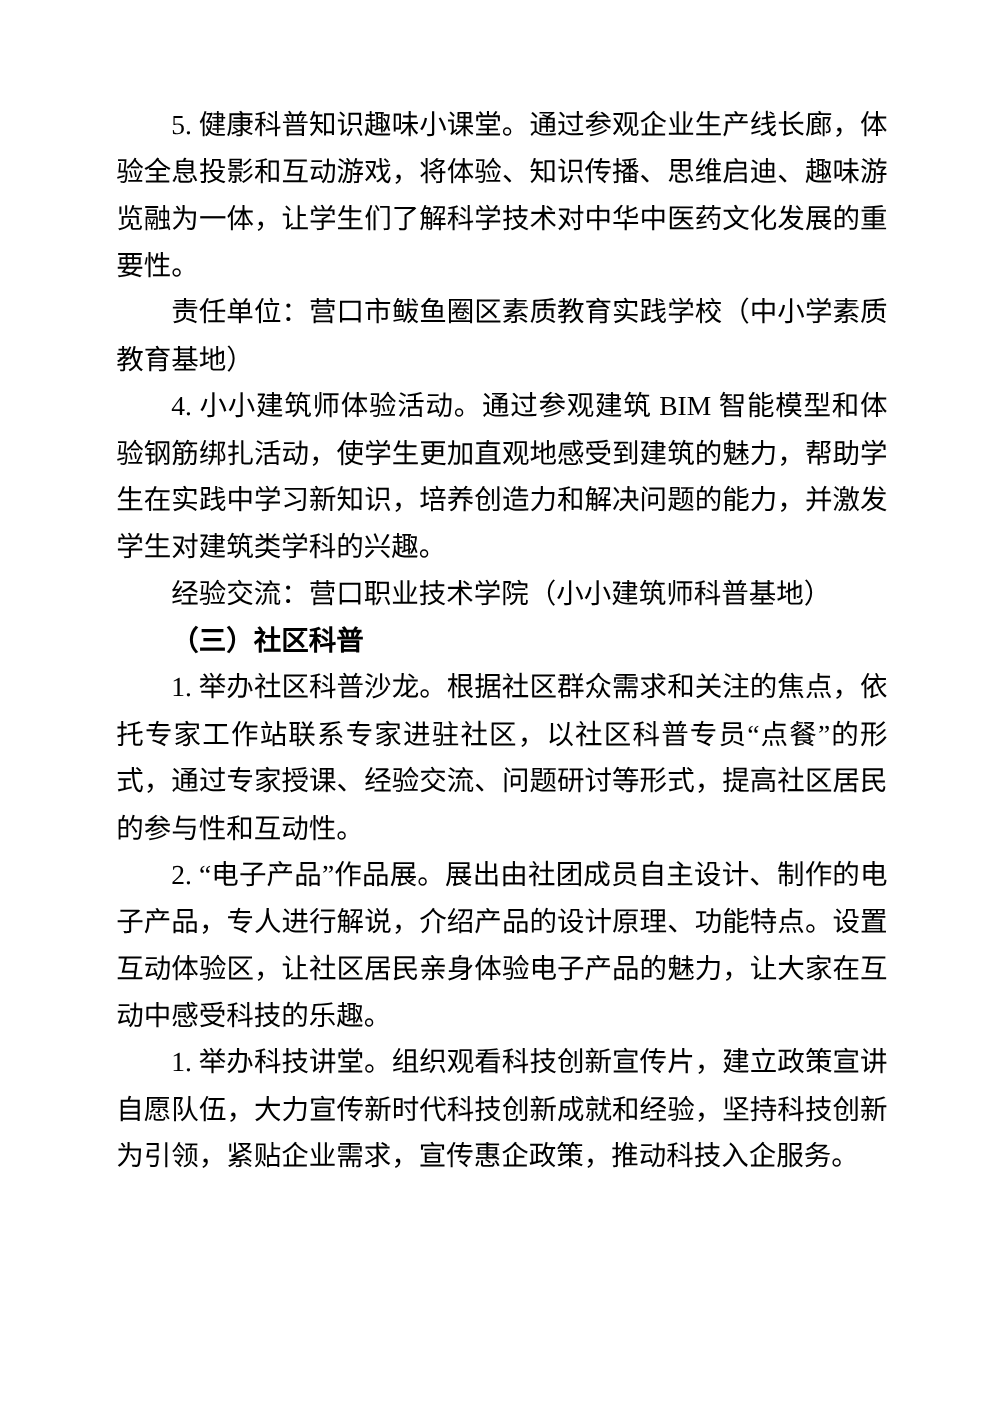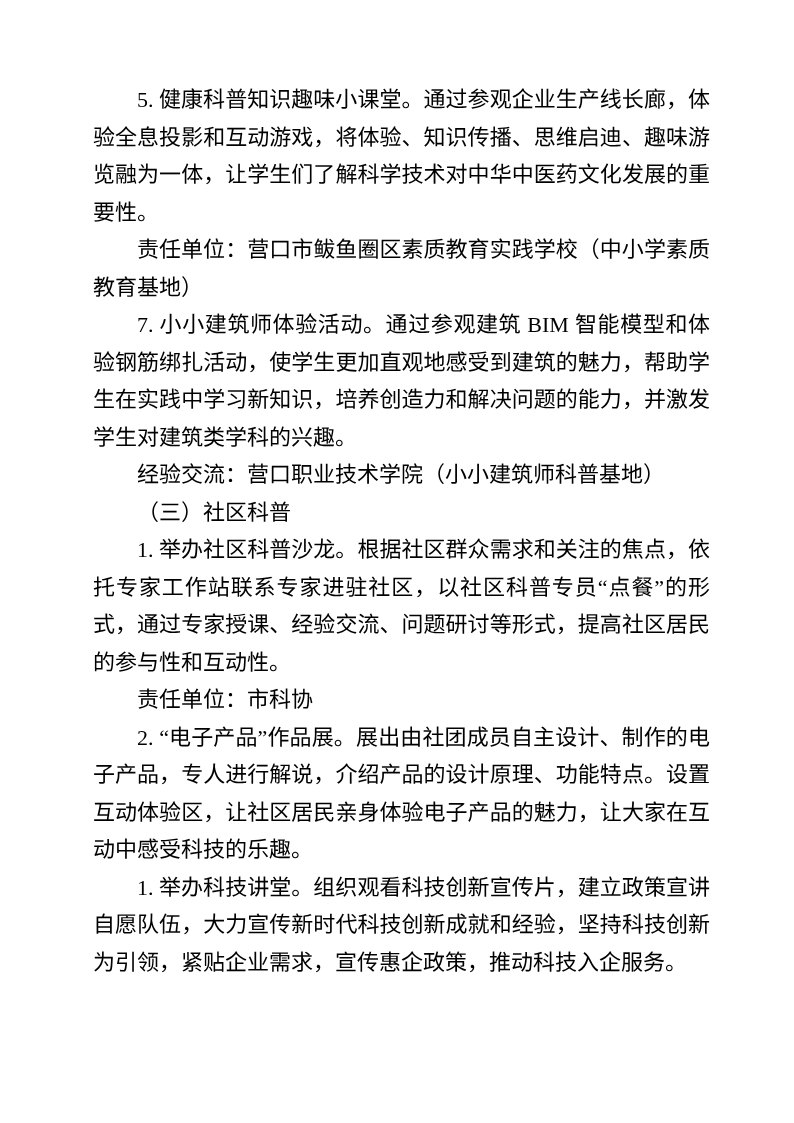--- a/index.html
+++ b/index.html
@@ -37,31 +37,30 @@
     font-weight: 400;
   }
   
   .responsible-line {
     font-family: "Liberation Sans", "DejaVu Sans", sans-serif;
     font-weight: 400;
   }
   
   .section-heading {
     font-family: "Liberation Serif", "DejaVu Serif", serif;
-    font-weight: 400;
+    font-weight: 700;
   }
 </style>
 </head>
 <body>
 
 <div class="page">
   <div class="content">
     <p class="body-para">5. 健康科普知识趣味小课堂。通过参观企业生产线长廊，体验全息投影和互动游戏，将体验、知识传播、思维启迪、趣味游览融为一体，让学生们了解科学技术对中华中医药文化发展的重要性。</p>
     <p class="responsible-line">责任单位：营口市鲅鱼圈区素质教育实践学校（中小学素质教育基地）</p>
-    <p class="body-para">7. 小小建筑师体验活动。通过参观建筑 BIM 智能模型和体验钢筋绑扎活动，使学生更加直观地感受到建筑的魅力，帮助学生在实践中学习新知识，培养创造力和解决问题的能力，并激发学生对建筑类学科的兴趣。</p>
+    <p class="body-para">4. 小小建筑师体验活动。通过参观建筑 BIM 智能模型和体验钢筋绑扎活动，使学生更加直观地感受到建筑的魅力，帮助学生在实践中学习新知识，培养创造力和解决问题的能力，并激发学生对建筑类学科的兴趣。</p>
     <p class="responsible-line">经验交流：营口职业技术学院（小小建筑师科普基地）</p>
     <p class="section-heading">（三）社区科普</p>
     <p class="body-para">1. 举办社区科普沙龙。根据社区群众需求和关注的焦点，依托专家工作站联系专家进驻社区，以社区科普专员“点餐”的形式，通过专家授课、经验交流、问题研讨等形式，提高社区居民的参与性和互动性。</p>
-    <p class="responsible-line">责任单位：市科协</p>
     <p class="body-para">2. “电子产品”作品展。展出由社团成员自主设计、制作的电子产品，专人进行解说，介绍产品的设计原理、功能特点。设置互动体验区，让社区居民亲身体验电子产品的魅力，让大家在互动中感受科技的乐趣。</p>
     <p class="body-para">1. 举办科技讲堂。组织观看科技创新宣传片，建立政策宣讲自愿队伍，大力宣传新时代科技创新成就和经验，坚持科技创新为引领，紧贴企业需求，宣传惠企政策，推动科技入企服务。</p>
   </div>
 </div>
 
 </body></html>

